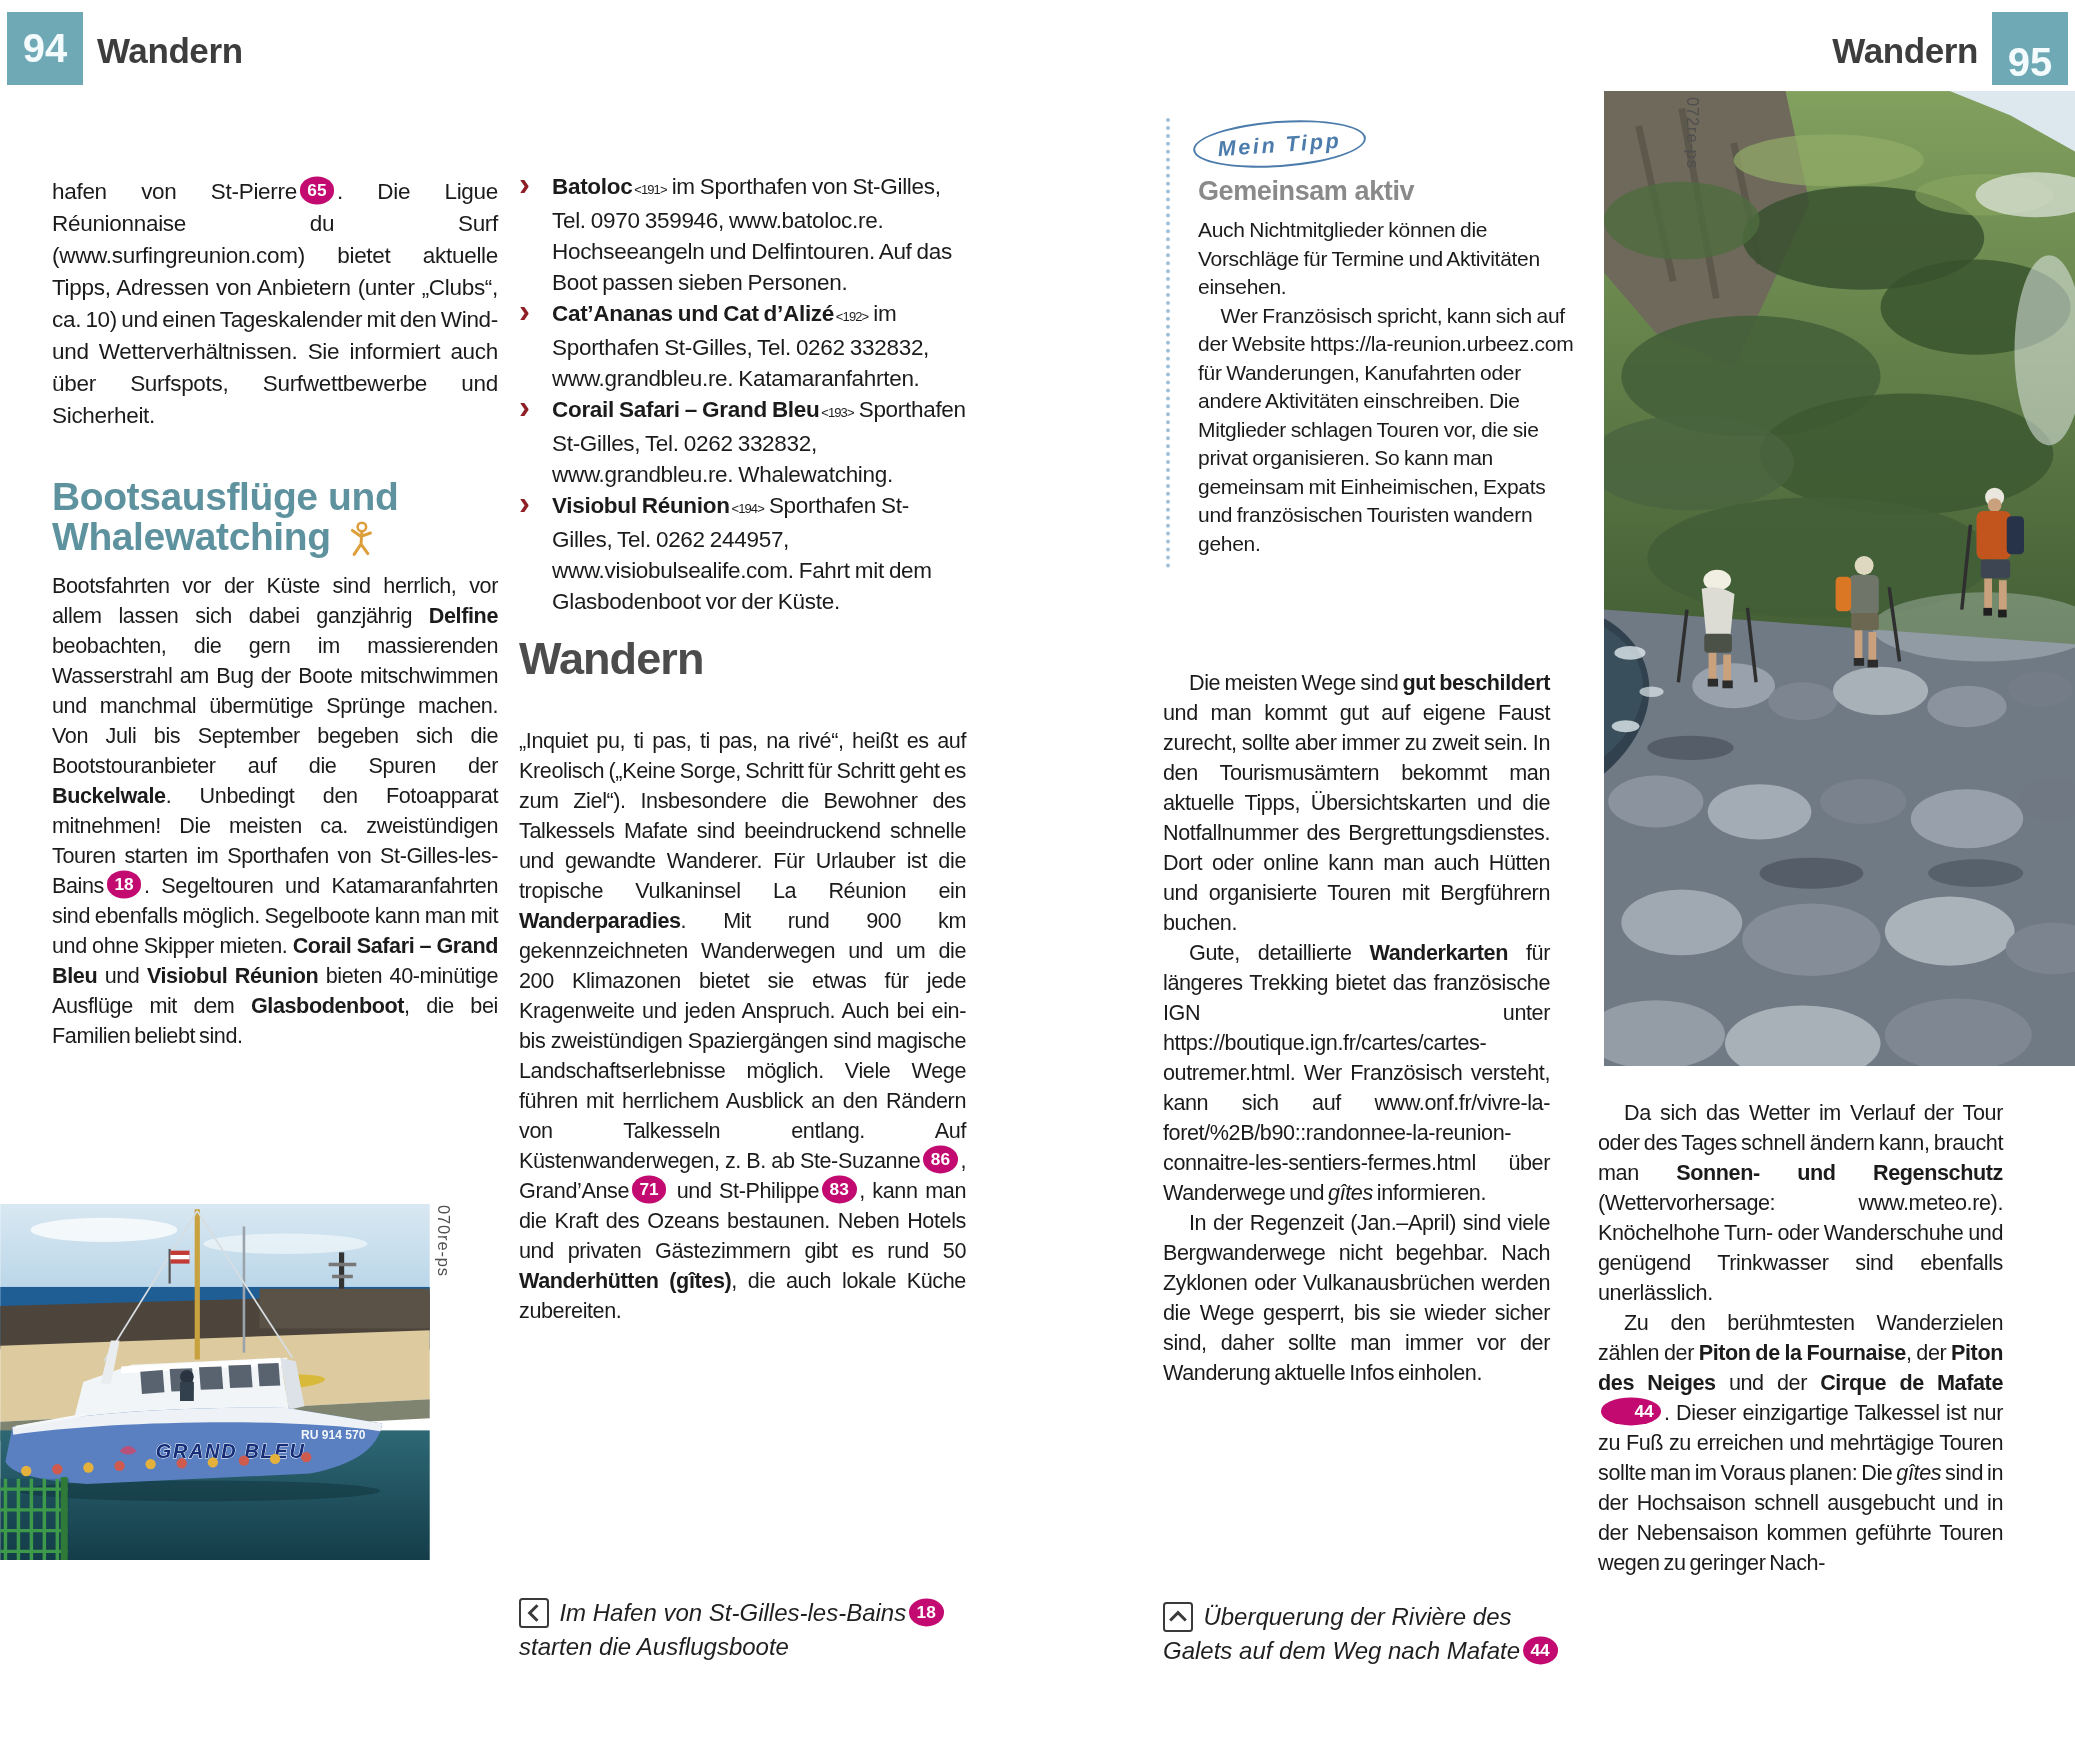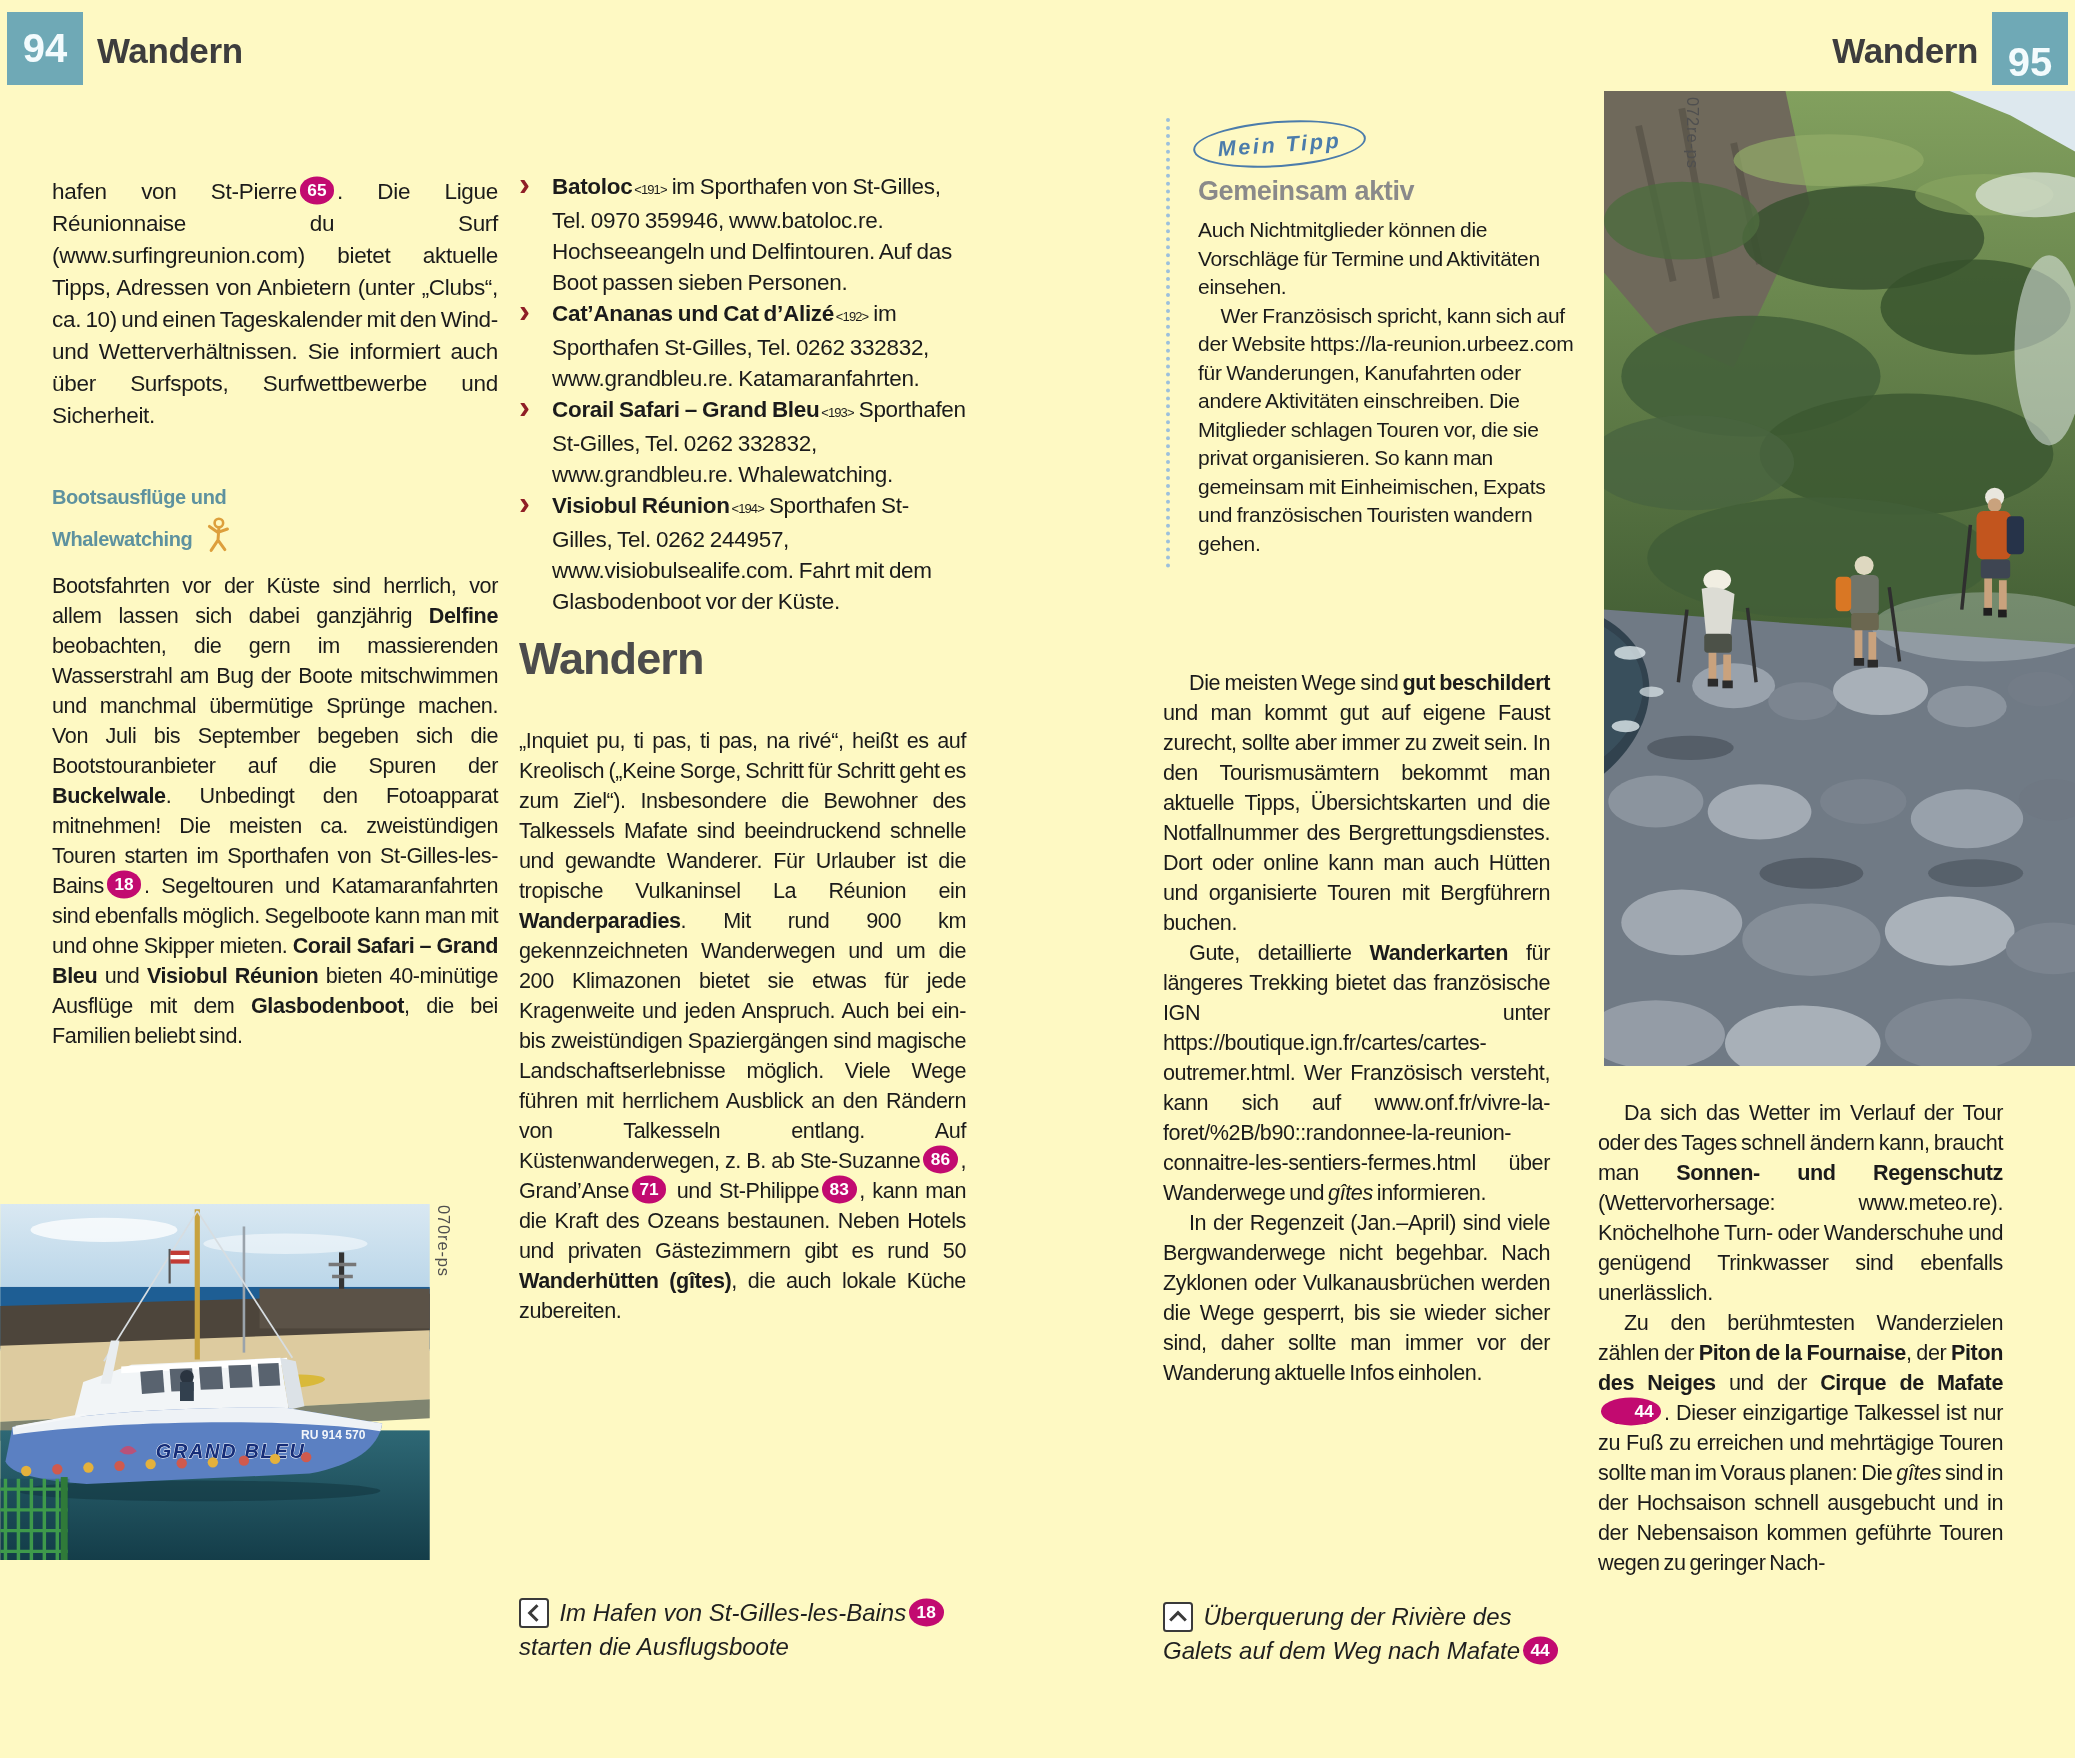--- a/index.html
+++ b/index.html
@@ -1,35 +1,35 @@
 <!DOCTYPE html>
 <html style="font-size:14px"><head>
 <meta charset="utf-8">
 <style>
   html,body{margin:0;padding:0;background:#e8e8e8;}
-  .page{position:relative;width:2075px;height:1759px;background:#fef9c3;
+  .page{position:relative;width:2075px;height:1759px;background:#ffffff;
         font-family:"Liberation Sans",sans-serif;color:#1b1b1b;overflow:hidden;}
   .abs{position:absolute;}
   
   .pagetab{position:absolute;width:76px;height:73px;background:#6fa9b6;color:#f3fbfd;
            font-size:40px;font-weight:bold;display:flex;align-items:center;justify-content:center;}
   .hdr-title{position:absolute;font-size:35px;font-weight:bold;color:#3d3d3d;letter-spacing:-0.4px;}
   
   .body-text{font-size:22.5px;line-height:32px;text-align:justify;letter-spacing:-0.3px;
              word-spacing:-1.7px;overflow-wrap:break-word;}
   .tight{font-size:21.6px;line-height:30px;text-align:justify;letter-spacing:-0.4px;
          word-spacing:-1.7px;overflow-wrap:break-word;}
   .tight p, .body-flow p{margin:0;text-indent:26px;}
   b{font-weight:bold;}
   .badge{display:inline-block;background:#c20a70;color:#fff;border-radius:50%;
          font-weight:bold;font-style:normal;font-size:17.3px;line-height:1;padding:6px 7.8px 4.3px;
          margin:0 2.6px;transform:translateY(-2.6px);letter-spacing:0;min-width:19px;text-align:right;}
   .ref{font-size:13px;letter-spacing:-0.9px;}
   
-  .teal-heading{color:#5e929f;font-weight:bold;font-size:20px;line-height:40px;letter-spacing:-0.4px;}
+  .teal-heading{color:#5e929f;font-weight:bold;font-size:39px;line-height:40px;letter-spacing:-0.4px;}
   .big-heading{color:#4c4c4c;font-weight:bold;font-size:45px;letter-spacing:-0.9px;}
   
   .op-item{position:relative;padding-left:33px;font-size:22.5px;line-height:31px;text-align:left;
            letter-spacing:-0.3px;word-spacing:-0.9px;overflow-wrap:break-word;}
   .op-item .chev{position:absolute;left:0;top:-2.6px;color:#8f1f26;font-size:33px;font-weight:bold;}
   
   .caption{font-family:Liberation Sans, sans-serif;font-style:italic;font-size:24px;line-height:34px;
            color:#1f1f1f;text-align:left;}
   .cap-icon{display:inline-block;width:26px;height:26px;border:2.6px solid #3a3a3a;border-radius:3.5px;
             vertical-align:-5.2px;margin-right:10.4px;background:#fff;}

